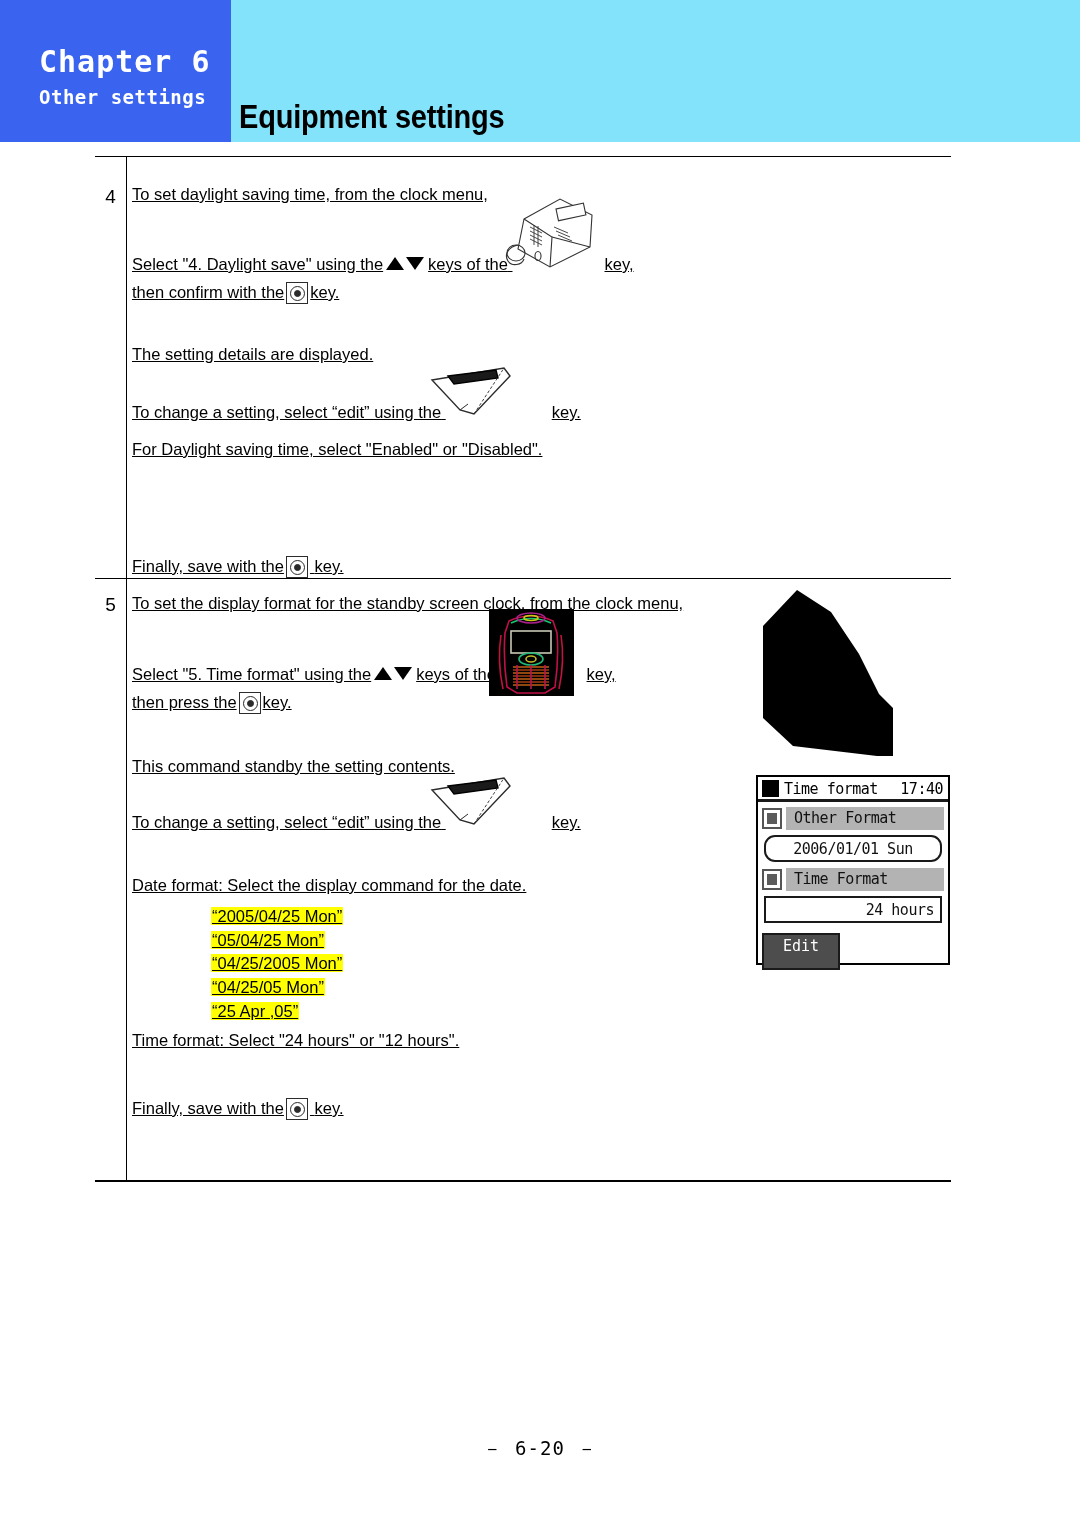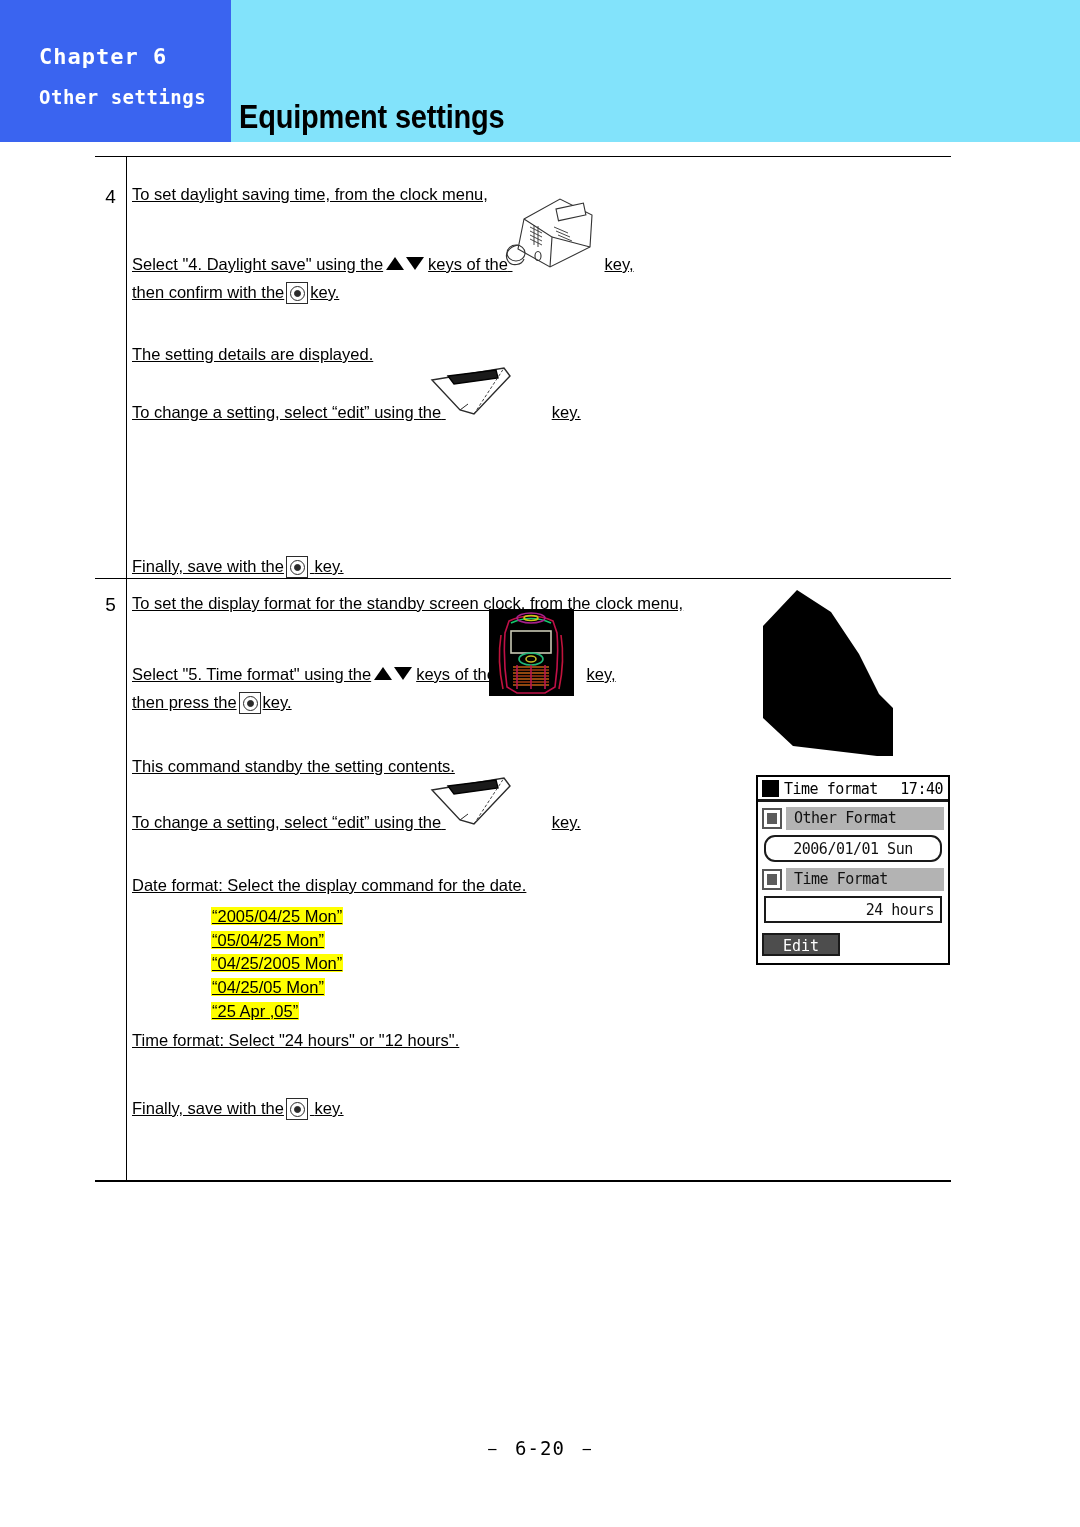--- a/index.html
+++ b/index.html
@@ -29,21 +29,21 @@
     position: absolute;
     left: 0; top: 0;
     width: 231px; height: 142px;
     background: #3a64f0;
   }
   .chapter-label {
     position: absolute;
     left: 39px; top: 44px;
     color: #ffffff;
     font-family: "DejaVu Sans Mono", monospace;
-    font-size: 22px;
+    font-size: 30px;
     font-weight: bold;
     letter-spacing: 1px;
     white-space: nowrap;
   }
   .chapter-sub {
     position: absolute;
     left: 39px; top: 86px;
     color: #ffffff;
     font-family: "DejaVu Sans Mono", monospace;
     font-size: 19px;
@@ -240,21 +240,21 @@
     right: 6px; top: 3px;
     font-size: 15px; color: #111;
     letter-spacing: -0.5px;
     white-space: nowrap;
   }
   .lcd-rv-txt.center { left: 0; right: 0; text-align: center; }
 
   .lcd-edit-btn {
     position: absolute;
     left: 4px; top: 156px;
-    width: 78px; height: 23px;
+    width: 78px; height: 37px;
     background: #4d4d4d;
     border: 2px solid #1a1a1a;
   }
   .lcd-edit-txt {
     position: absolute; left: 0; right: 0; top: 2px;
     text-align: center;
     font-size: 15px; color: #ffffff;
     letter-spacing: 0px;
   }
 
@@ -301,20 +301,21 @@
     <span>then confirm with the</span><span class="key-enter"></span><span>key.</span>
   </div>
 
   <div class="txt" style="left:37px; top:188px;">The setting details are displayed.</div>
 
   <div class="txt" style="left:37px; top:246px;">
     <span>To change a setting, select “edit” using the</span>
     <span style="display:inline-block;width:106px;"></span><span>key.</span>
   </div>
 
+  <div class="txt" style="left:37px; top:283px;">For Daylight saving time, select "Enabled" or "Disabled".</div>
 
 
   <div class="txt" style="left:37px; top:400px;">
     <span>Finally, save with the</span><span class="key-enter"></span>
     <span>key.</span>
   </div>
 
   <div class="step-num step-num-5">5</div>
 
   <div class="txt" style="left:37px; top:437px;">To set the display format for the standby screen clock, from the clock menu,</div>

